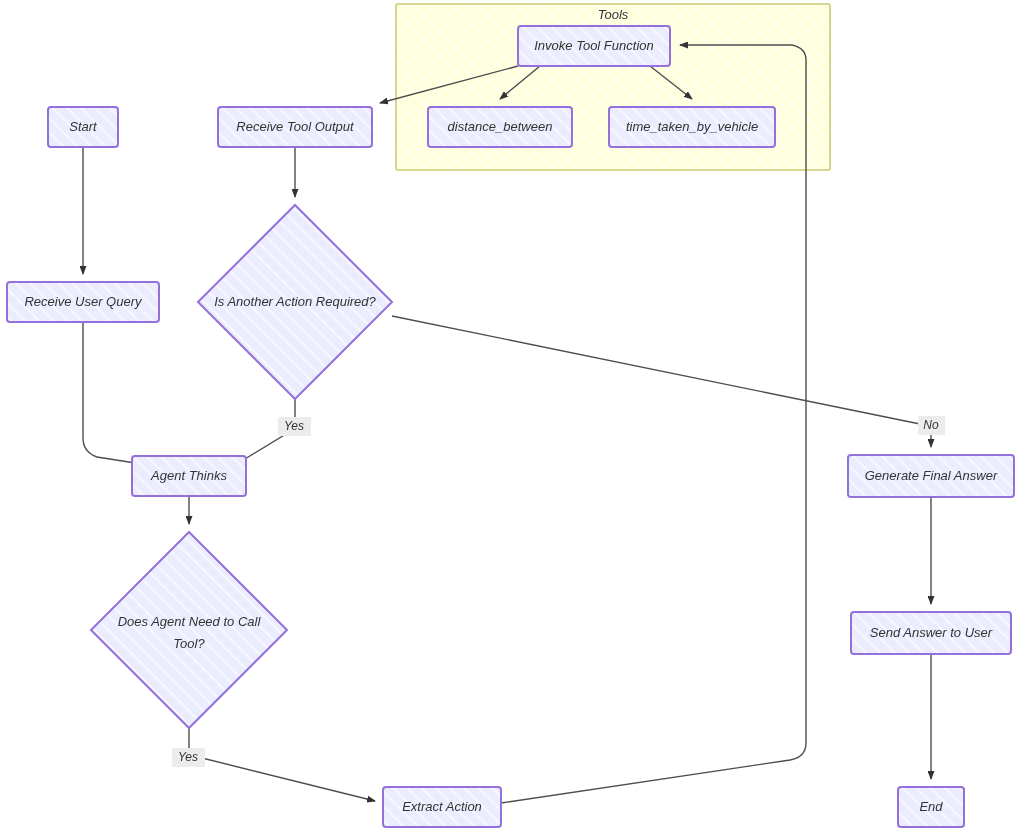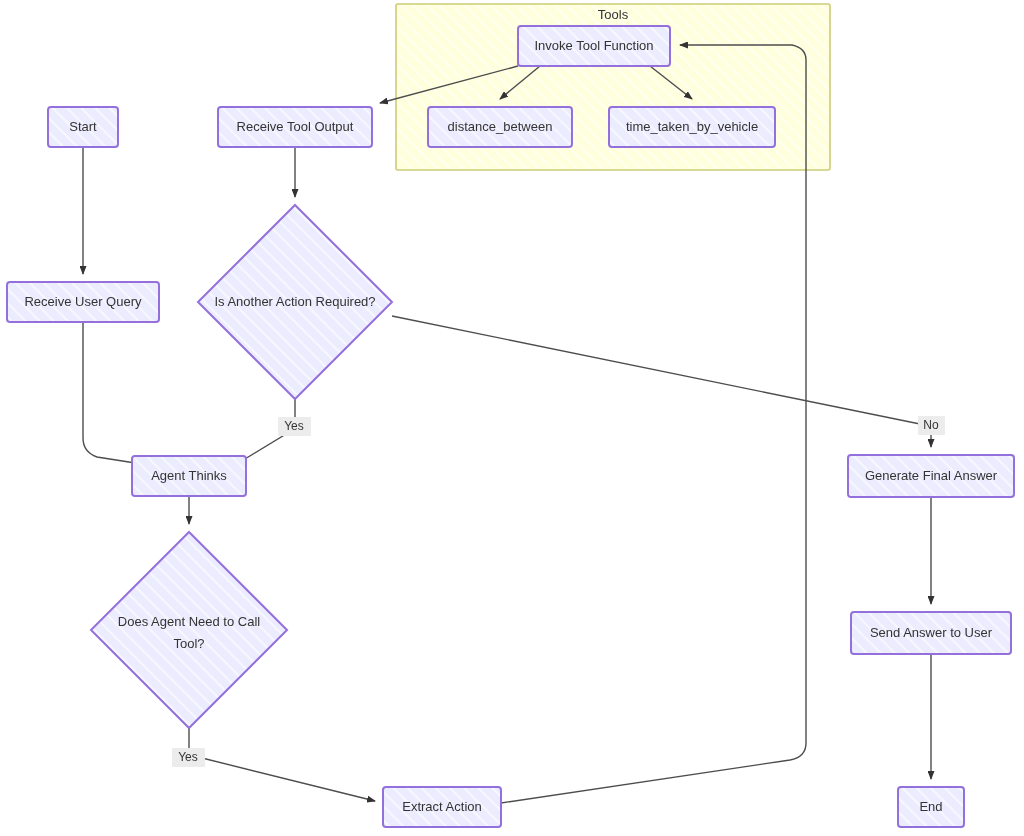--- a/index.html
+++ b/index.html
@@ -12,20 +12,21 @@
     font-family: "Liberation Sans", sans-serif;
     width: 1024px;
     height: 836px;
     overflow: hidden;
   }
   #diagram-root {
     position: relative;
     width: 1024px;
     height: 836px;
     background: #ffffff;
+    font-style: italic;
   }
   svg#flow-svg {
     position: absolute;
     left: 0;
     top: 0;
     width: 1024px;
     height: 836px;
     display: block;
   }
   .node-label, .cluster-label, .edge-label {

